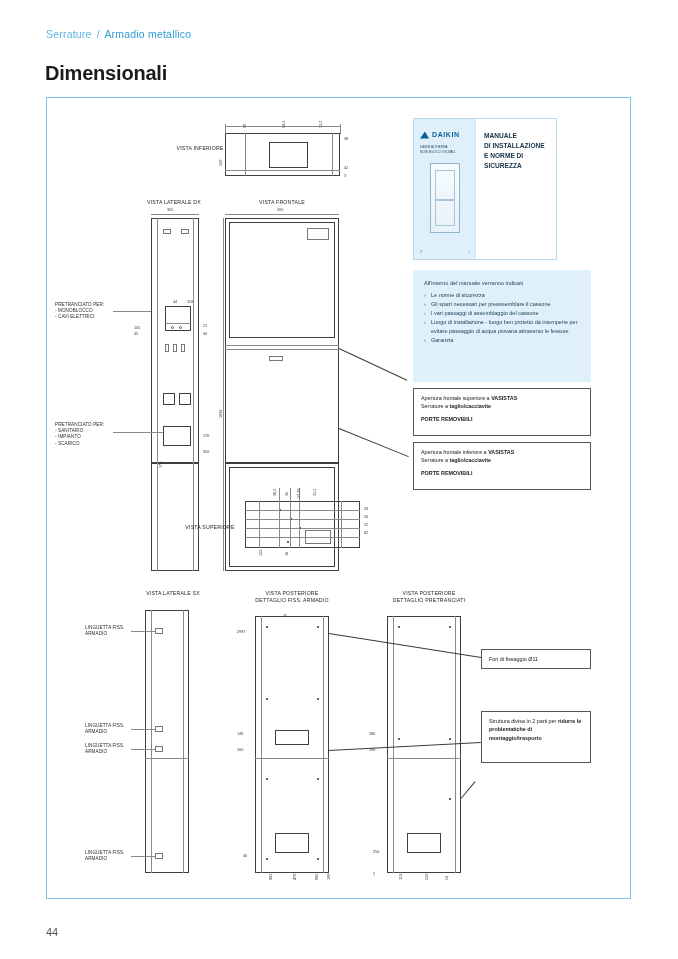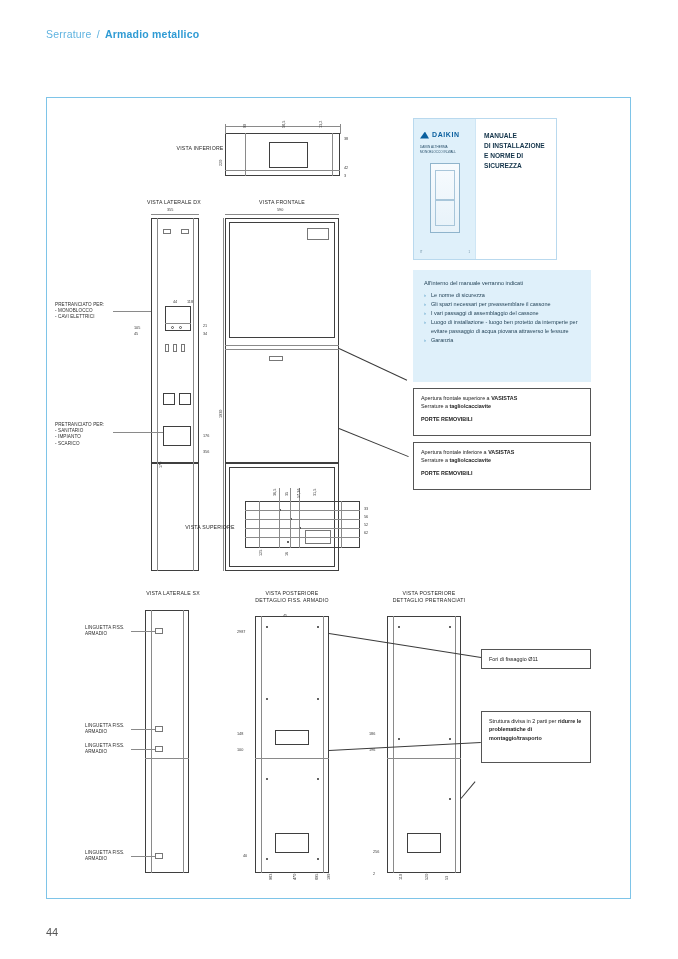--- a/index.html
+++ b/index.html
@@ -21,21 +21,21 @@
   .breadcrumb {
     position: absolute;
     left: 46px;
     top: 28px;
     font-size: 10.5px;
     letter-spacing: .2px;
     color: #5fb3e0;
     white-space: nowrap;
   }
   .breadcrumb .crumb-sep { color: #5fb3e0; margin: 0 2px; }
-  .breadcrumb .crumb-current { color: #2f9bd4; font-weight: bold; }
+  .breadcrumb .crumb-current { color: #2f9bd4; font-weight: normal; }
 
   .page-title {
     position: absolute;
     left: 45px;
     top: 62px;
     font-size: 20px;
     font-weight: bold;
     color: #1b1b1b;
     letter-spacing: -.2px;
   }
@@ -240,20 +240,21 @@
 <body>
 
 <div class="page">
 
   <div class="breadcrumb">
     <span>Serrature</span>
     <span class="crumb-sep">/</span>
     <span class="crumb-current">Armadio metallico</span>
   </div>
 
+  <div class="page-title">Dimensionali</div>
 
   <div class="frame">
 
     <div class="ttl" style="left:118px; top:47px; width:70px;">VISTA INFERIORE</div>
     <div class="box" style="left:178px; top:35px; width:115px; height:43px;"></div>
     <div class="box" style="left:222px; top:44px; width:39px; height:26px;"></div>
     <div class="ln-thin-h" style="left:178px; top:72px; width:115px;"></div>
     <div class="ln-thin-v" style="left:285px; top:35px; height:43px;"></div>
     <div class="ln-thin-v" style="left:198px; top:35px; height:43px;"></div>
 

